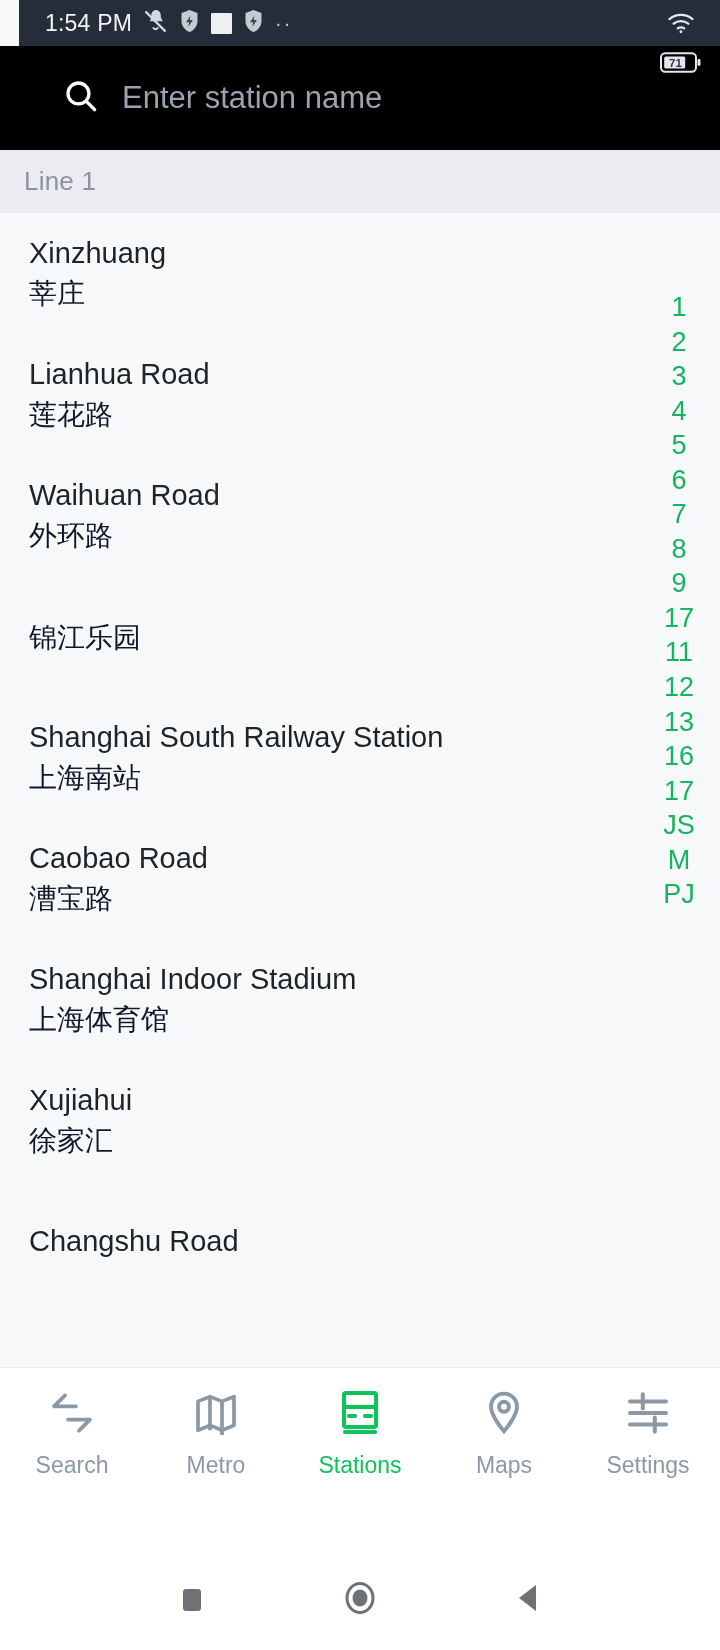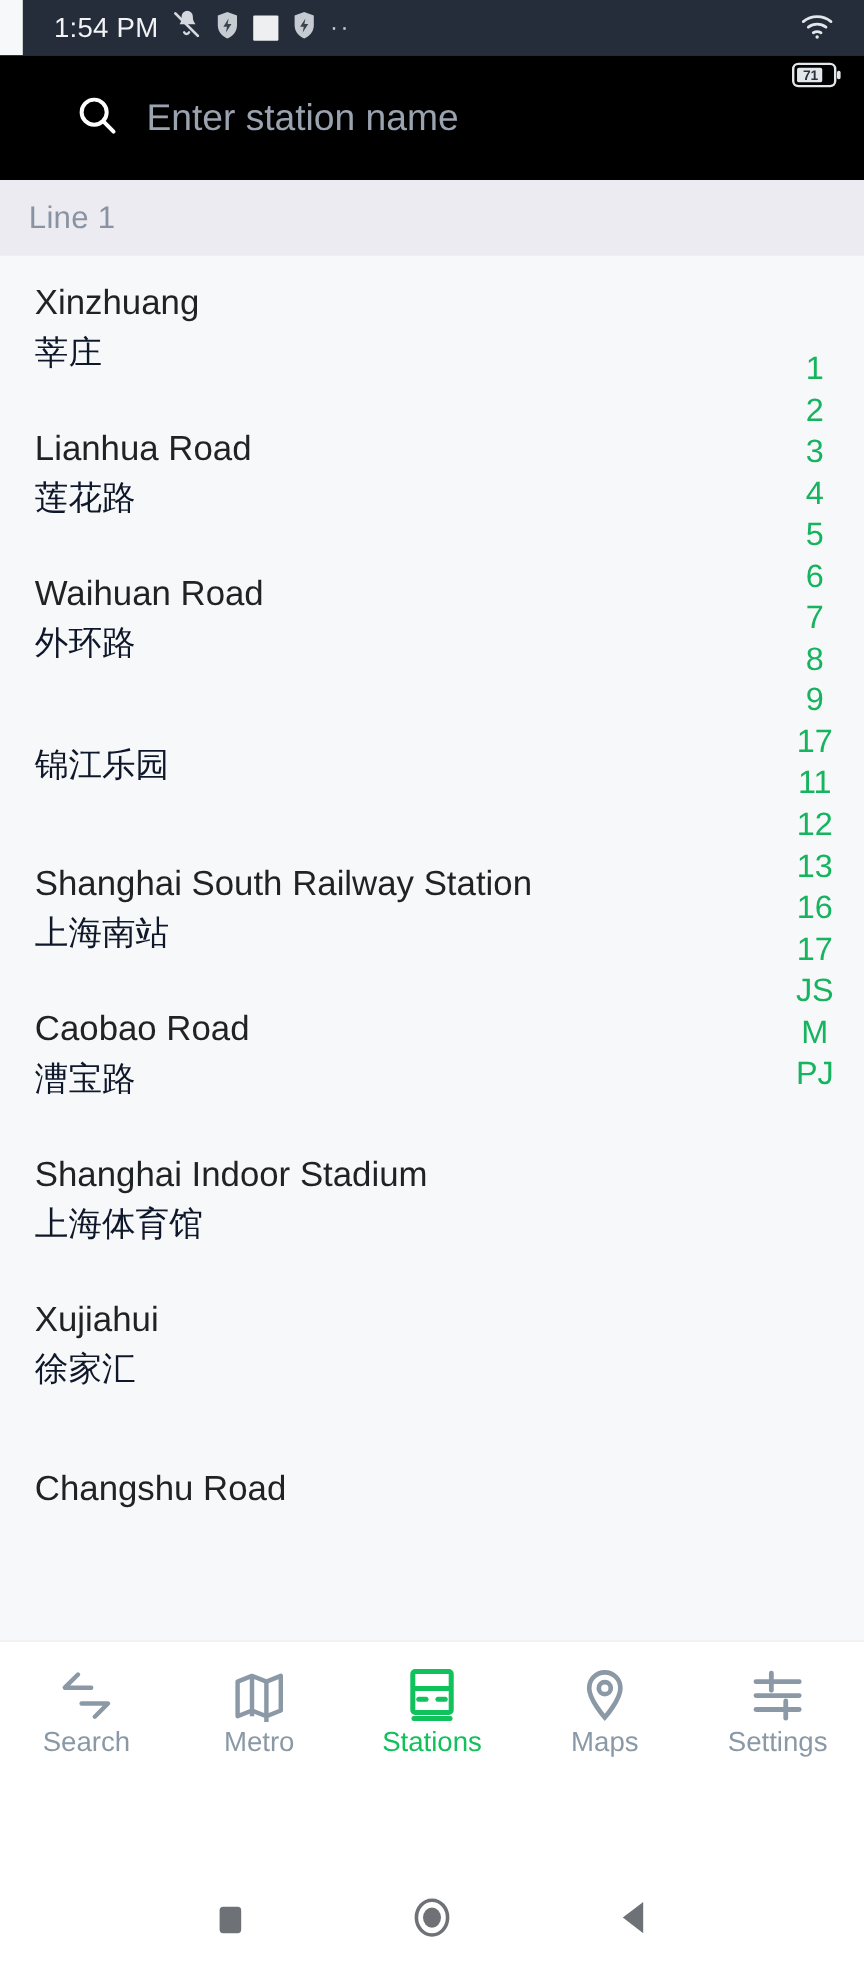--- a/index.html
+++ b/index.html
@@ -80,21 +80,21 @@
   
   .bottomnav{
     position:absolute; left:0; right:0; bottom:105px;
     height:178px; background:#FFFFFF;
     display:flex; align-items:flex-start;
     border-top:1px solid #EAEAEA;
     padding-top:20px;
   }
   .nav-item{
     flex:1; display:flex; flex-direction:column;
-    align-items:center; 
+    align-items:center; gap:14px;
   }
   .nav-ico{ height:50px; display:flex; align-items:center; justify-content:center; }
   .nav-label{ font-size:23px; color:#8A99A5; }
   .nav-item.active .nav-label{ color:#10C15C; }
 
   
   .androidnav{
     position:absolute; left:0; right:0; bottom:0;
     height:105px; background:#FFFFFF;
     display:flex; align-items:center; justify-content:space-around;

